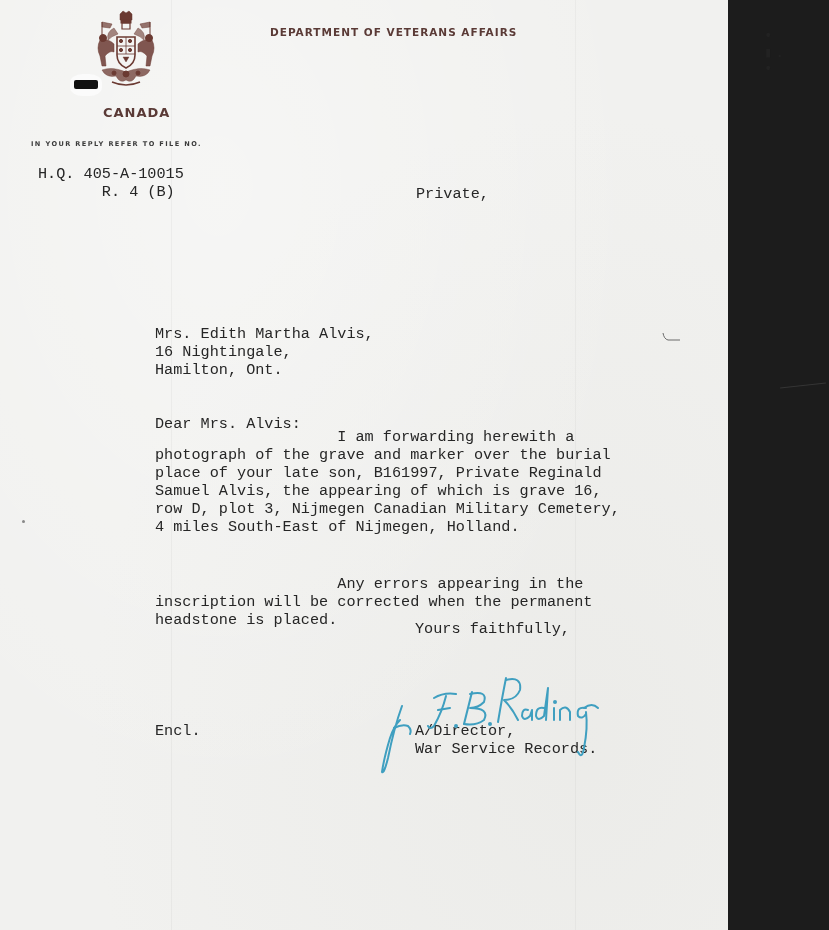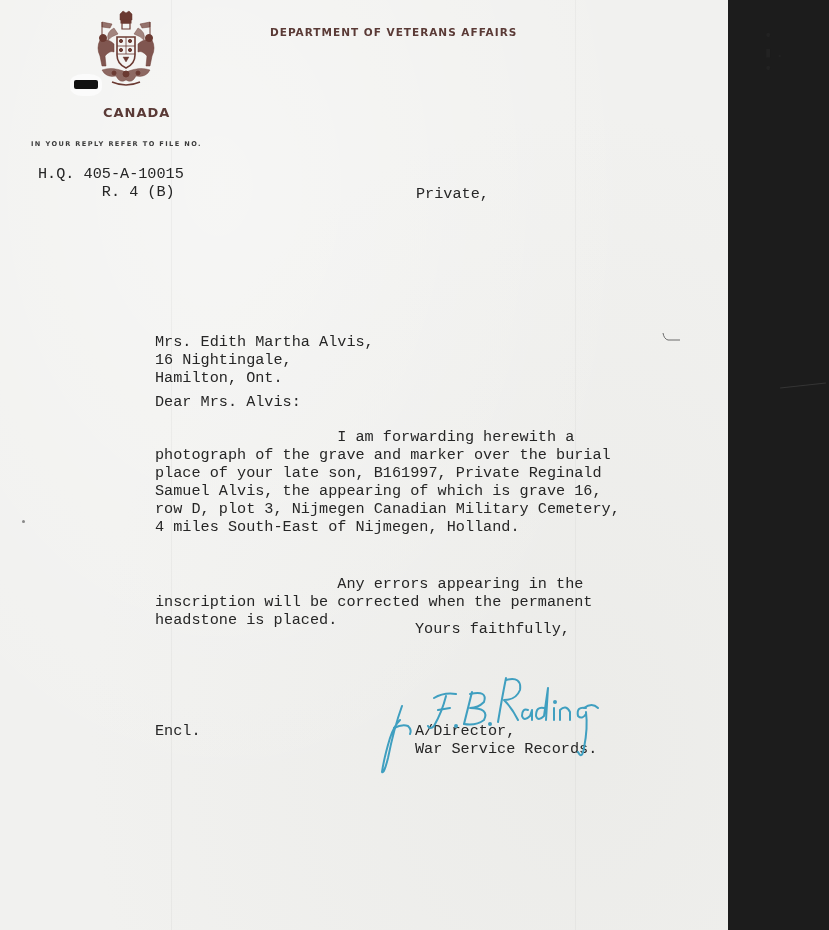--- a/index.html
+++ b/index.html
@@ -117,25 +117,24 @@
       left: 416px;
       top: 185px;
     }
     .date {
       left: 416px;
       top: 219px;
     }
     .recipient {
       left: 155px;
       top: 325px;
-      margin-top: 8px;
     }
     .salutation {
       left: 155px;
-      top: 393px;
+      top: 415px;
       text-align: right;
     }
     .para1 {
       left: 155px;
       top: 428px;
     }
     .para2 {
       left: 155px;
       top: 551px;
       margin-top: 24px;

